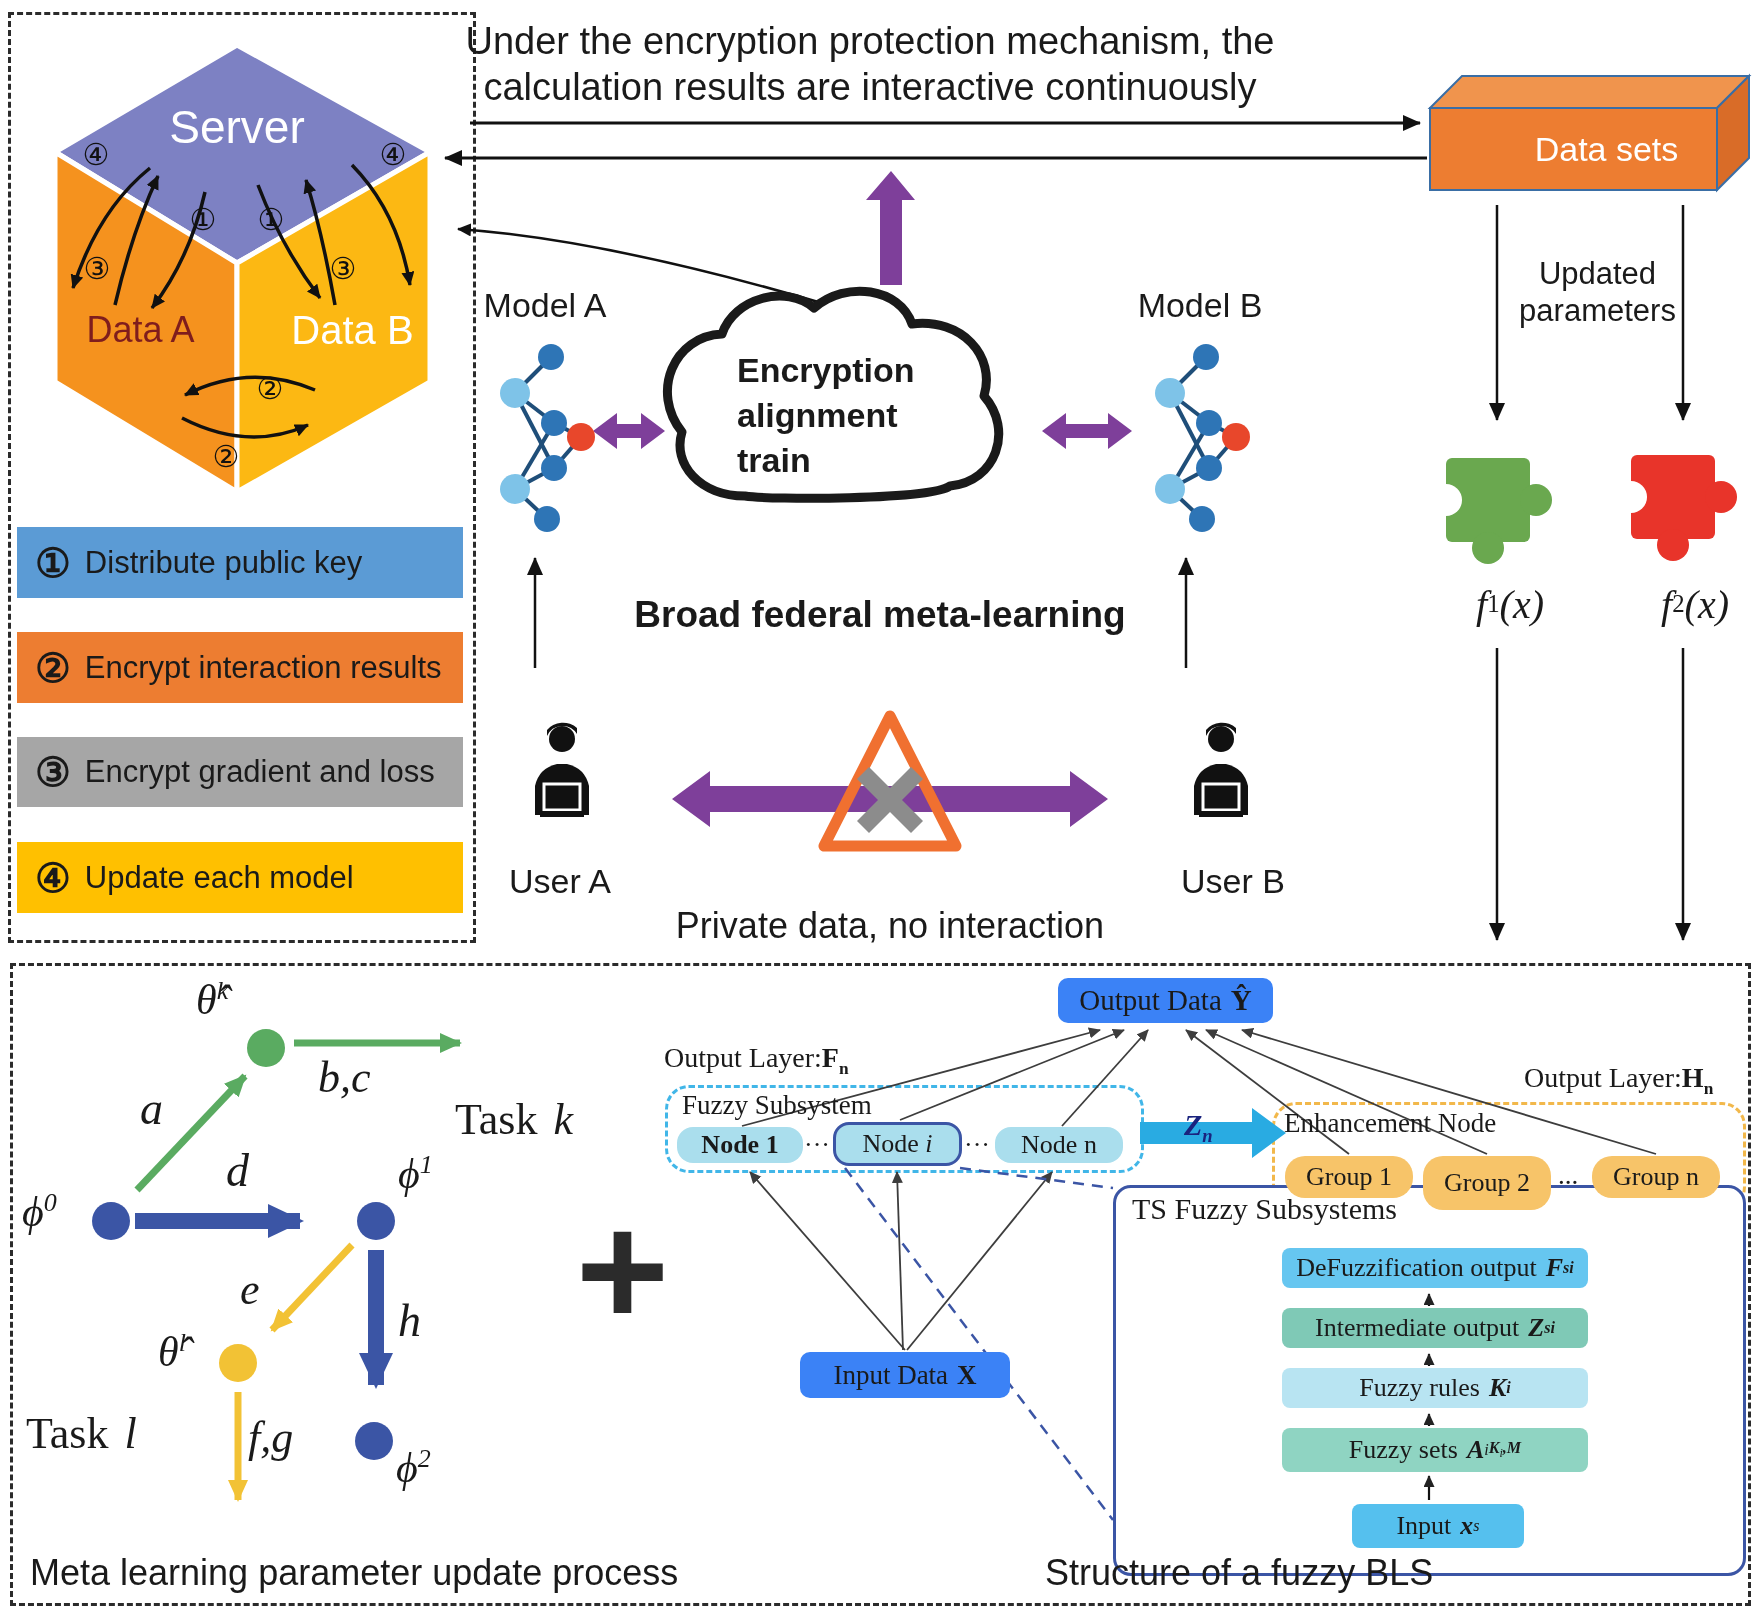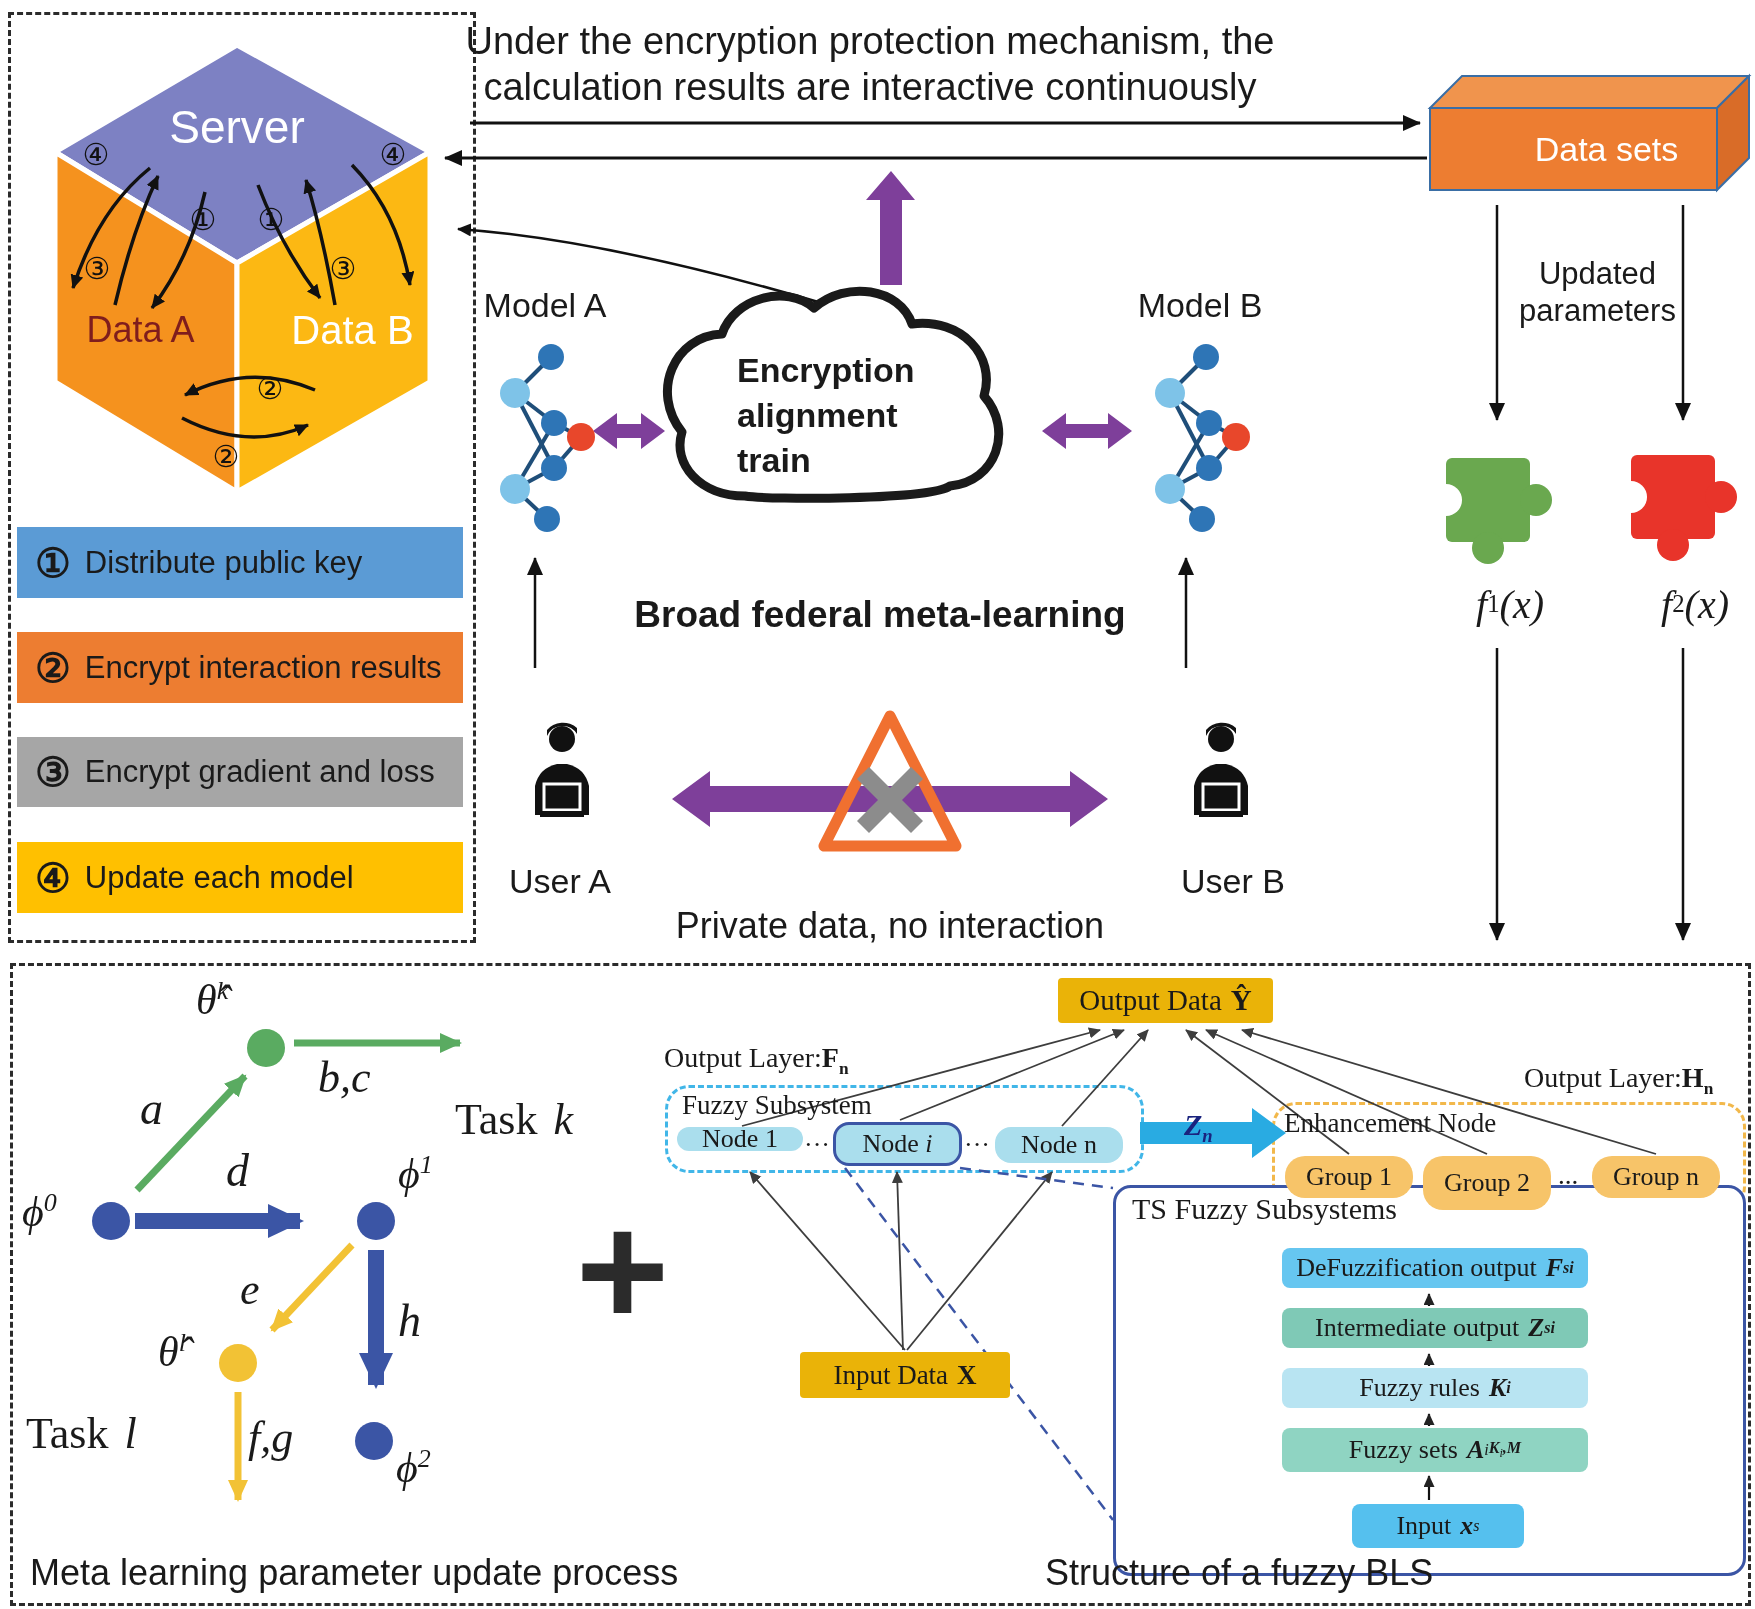--- a/index.html
+++ b/index.html
@@ -16,21 +16,21 @@
   svg{position:absolute;left:0;top:0;z-index:2;}
   .boxlayer{z-index:1;}
   .txt{z-index:3;}
   .legendbar{display:flex;align-items:center;z-index:1;}
   .legendnum{font-size:40px;font-weight:bold;margin:0 14px 0 18px;line-height:1;}
   .legendlabel{font-size:31px;}
   .cubenum{width:34px;height:34px;font-size:30px;line-height:34px;text-align:center;z-index:3;color:#111;}
   .nodebox{background:#aadeed;border-radius:16px;font-family:"Liberation Serif",serif;font-size:26px;z-index:2;}
   .groupbox{background:#f7c469;border-radius:20px;font-family:"Liberation Serif",serif;font-size:26px;z-index:2;}
   .stackbox{border-radius:8px;font-family:"Liberation Serif",serif;font-size:26px;z-index:2;}
-  .pinkbox{background:#eab308;border-radius:4px;font-family:"Liberation Serif",serif;z-index:2;}
+  .pinkbox{background:#3b82f6;border-radius:10px;font-family:"Liberation Serif",serif;z-index:2;}
 </style>
 </head>
 <body>
 
 <div id="canvas">
 
   <div class="abs dashedbox boxlayer" style="left:8px;top:12px;width:462px;height:925px;"></div>
   <div class="abs dashedbox boxlayer" style="left:10px;top:963px;width:1735px;height:637px;"></div>
 
   <svg width="1755" height="1609" viewBox="0 0 1755 1609">
@@ -322,21 +322,21 @@
 
   <div class="abs txt serif" style="left:664px;top:1042px;font-size:28px;">
     <span>Output Layer:</span><b>F</b><sub><b>n</b></sub>
   </div>
   <div class="abs txt serif" style="left:1524px;top:1062px;font-size:28px;">
     <span>Output Layer:</span><b>H</b><sub><b>n</b></sub>
   </div>
 
   <div class="abs boxlayer" style="left:665px;top:1085px;width:473px;height:82px;border:3px dashed #41b6e8;border-radius:24px;"></div>
   <div class="abs txt serif" style="left:682px;top:1090px;font-size:27px;">Fuzzy Subsystem</div>
-  <div class="abs nodebox center" style="left:677px;top:1127px;width:126px;height:24px;">Node 1</div>
+  <div class="abs nodebox center" style="left:677px;top:1127px;width:126px;height:36px;font-weight:bold;">Node 1</div>
   <div class="abs txt serif" style="left:804px;top:1130px;font-size:26px;">···</div>
   <div class="abs nodebox center" style="left:833px;top:1122px;width:123px;height:38px;border:3px solid #3b55a5;">
     <span>Node</span>&nbsp;<i>i</i>
   </div>
   <div class="abs txt serif" style="left:964px;top:1130px;font-size:26px;">···</div>
   <div class="abs nodebox center" style="left:995px;top:1127px;width:128px;height:36px;">Node n</div>
 
   <div class="abs txt serif" style="left:1184px;top:1108px;font-size:30px;color:#1a237e;font-weight:bold;font-style:italic;">
     <span>Z</span><sub>n</sub>
   </div>

